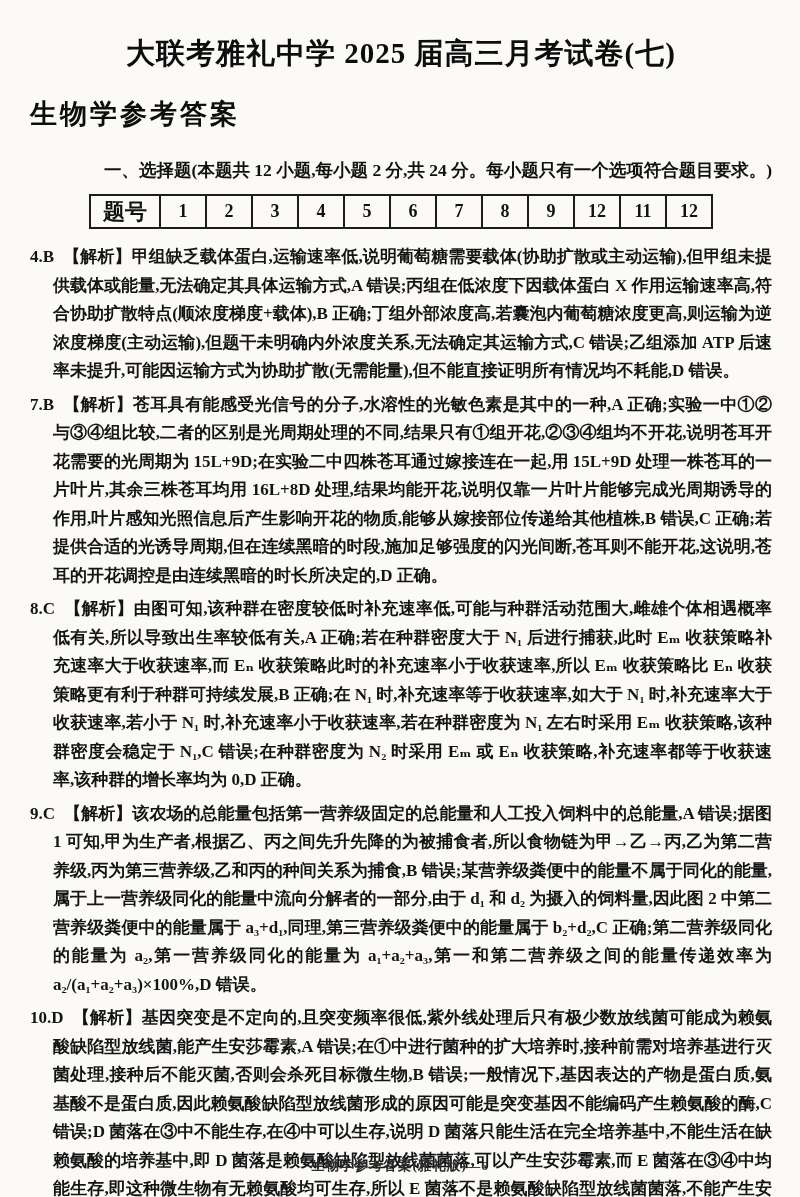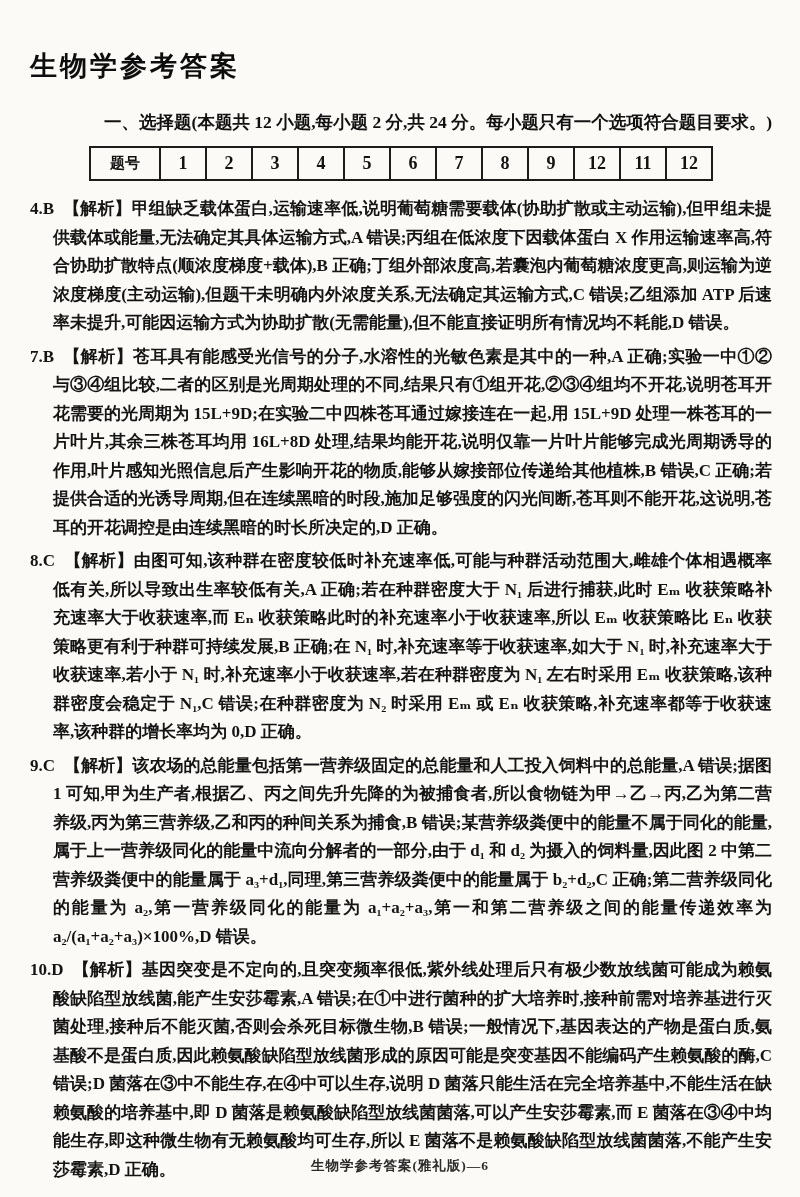--- a/index.html
+++ b/index.html
@@ -46,21 +46,21 @@
     text-align:center;
     vertical-align:middle;
     height:31px;
     width:40px;
     font-size:18px;
     padding:0 2px;
     background:#fbfaf7;
   }
   table.answer-table td.lbl{
     width:64px;
-    font-size:15px;
+    font-size:22px;
   }
   .explanations{margin-top:6px;}
   .exp{
     margin:0 0 5px 0;
     padding-left:23px;
     text-indent:-23px;
     font-size:17px;
     font-weight:700;
     line-height:28.5px;
     text-align:justify;
@@ -76,20 +76,21 @@
     font-weight:700;
     color:#2b2b2b;
     letter-spacing:1px;
   }
 </style>
 </head>
 <body>
 
 <div class="page">
 
+  <div class="title">大联考雅礼中学 2025 届高三月考试卷(七)</div>
   <div class="subtitle">生物学参考答案</div>
 
   <div class="section-heading">一、选择题(本题共 12 小题,每小题 2 分,共 24 分。每小题只有一个选项符合题目要求。)</div>
 
   <table class="answer-table">
     <tbody>
       <tr>
         <td class="lbl">题号</td>
         <td>1</td>
         <td>2</td>

